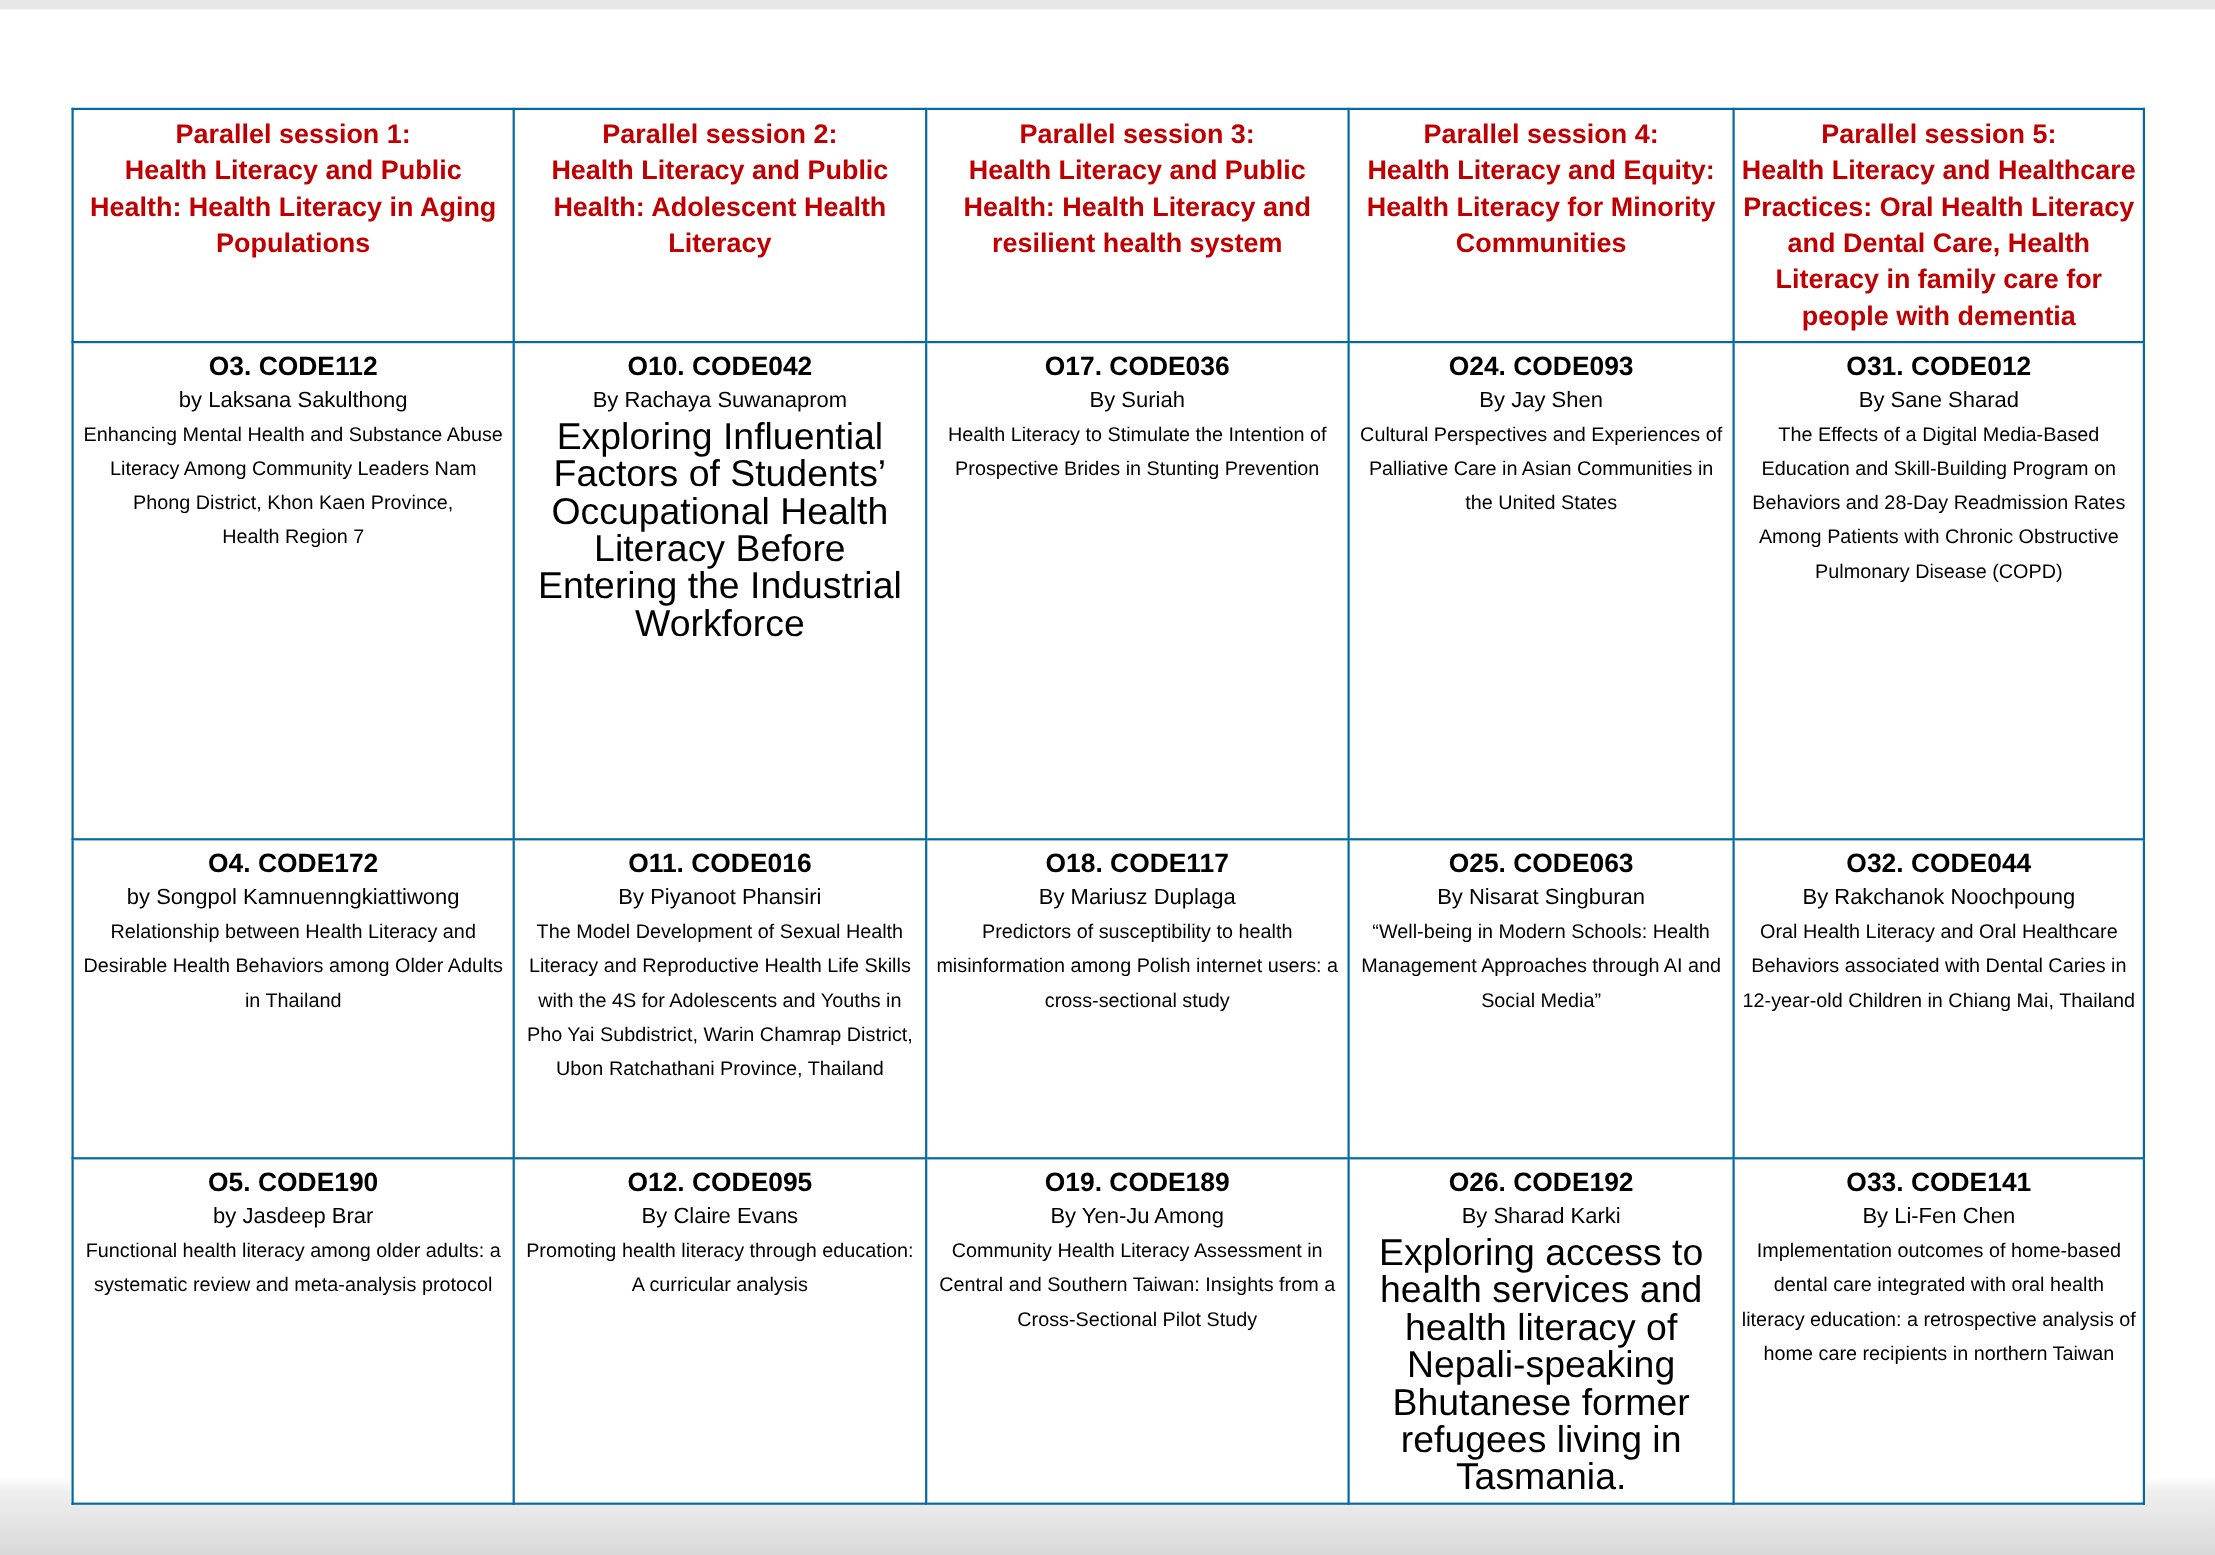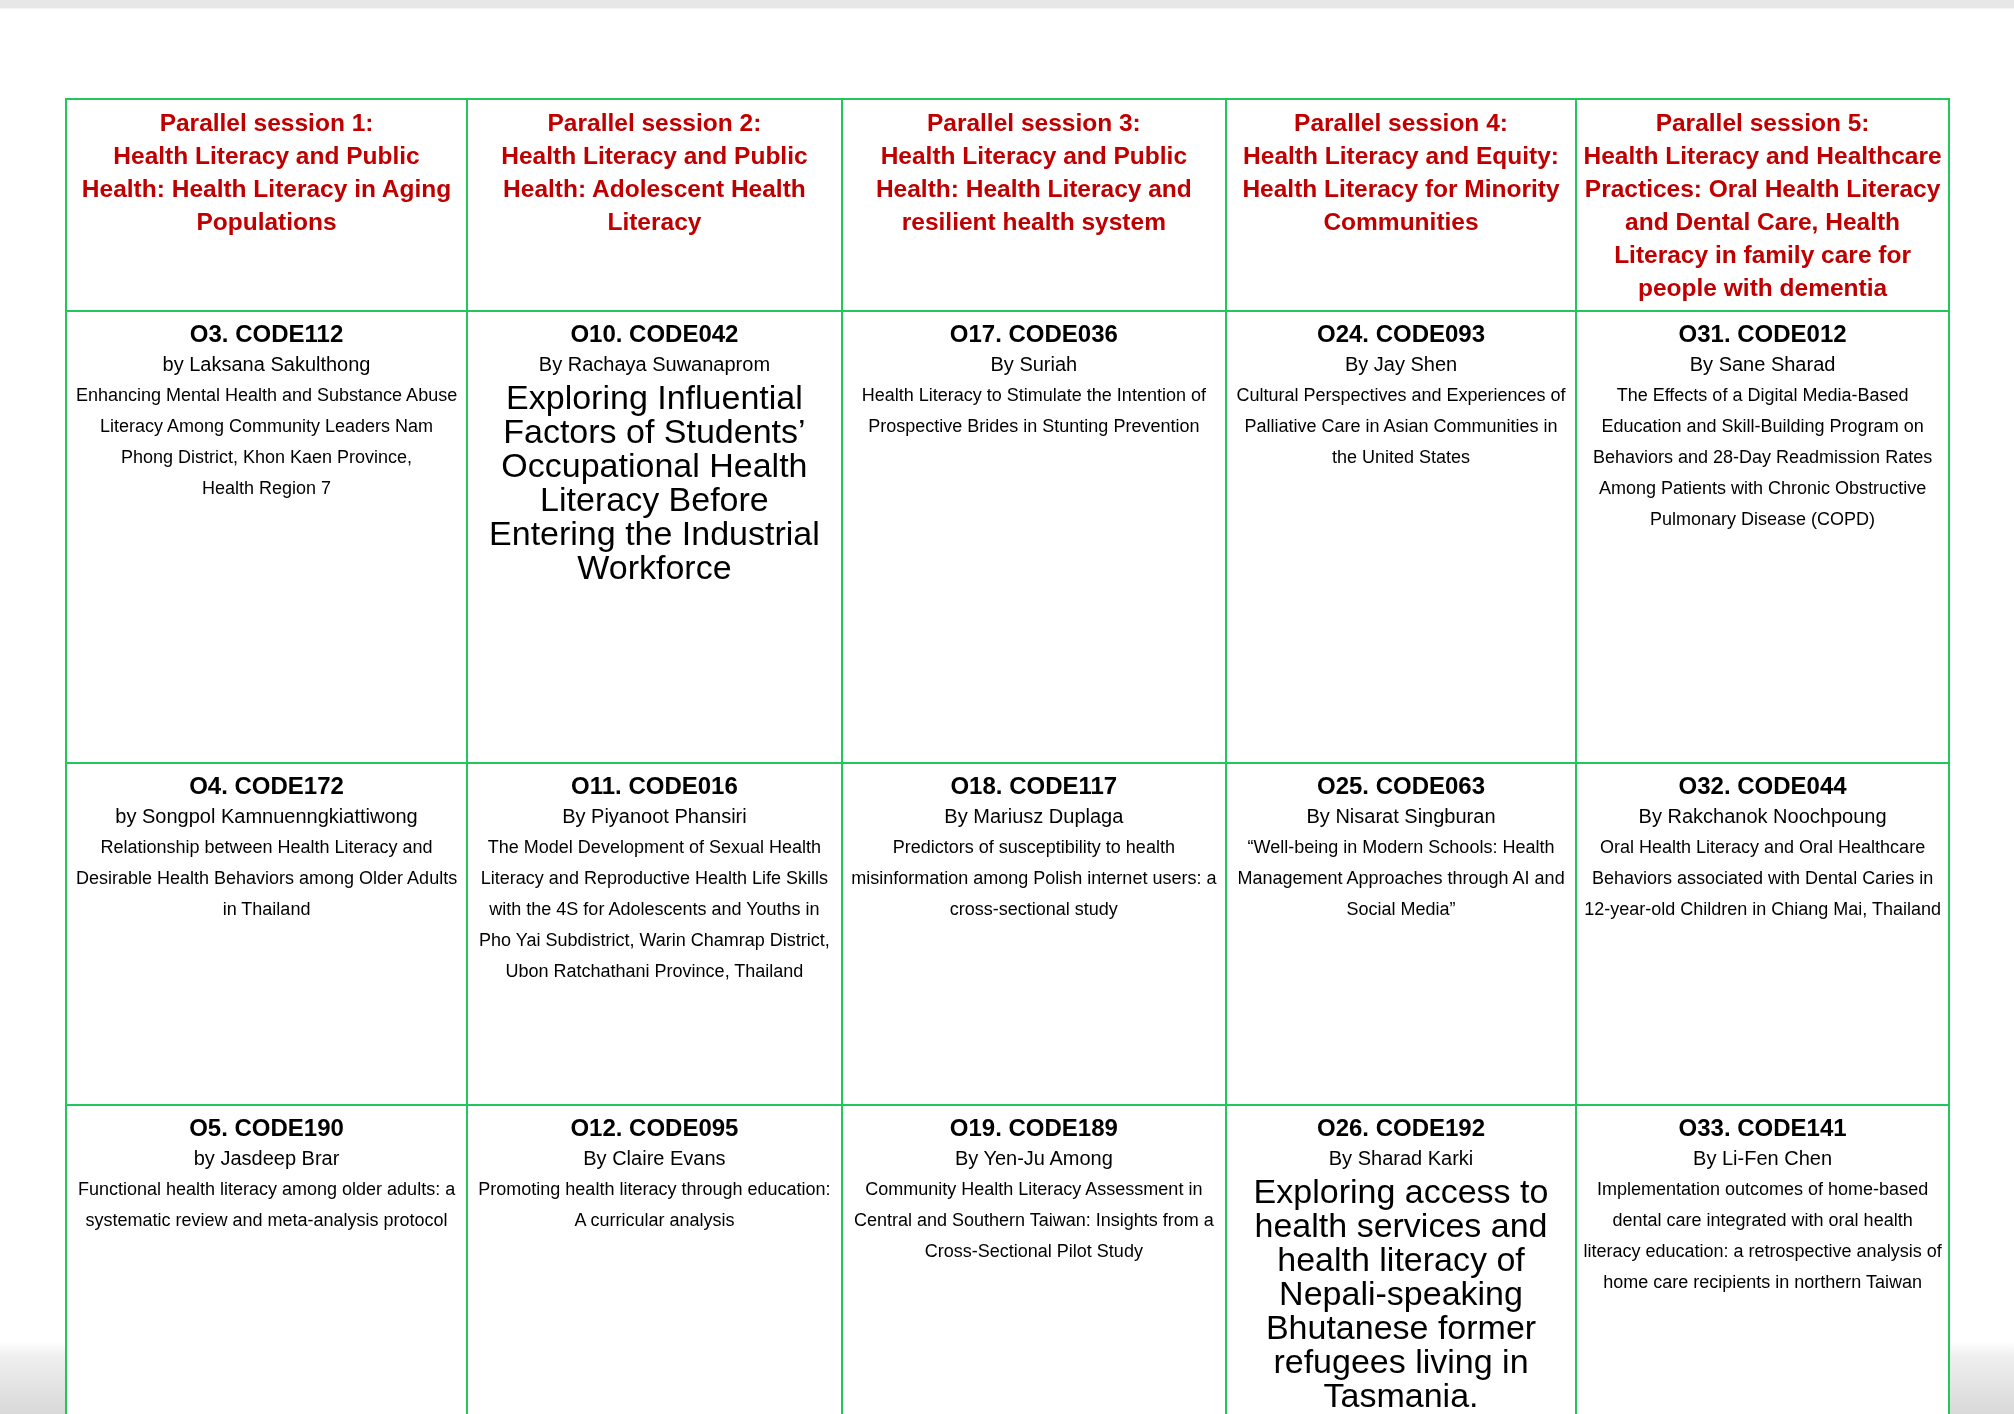--- a/index.html
+++ b/index.html
@@ -20,21 +20,21 @@
   .schedule-table {
     position: absolute;
     left: 65px;
     top: 98px;
     width: 1885px;
     border-collapse: collapse;
     table-layout: fixed;
     background: #fff;
   }
   .schedule-table th, .schedule-table td {
-    border: 2px solid #22c55e;
+    border: 2px solid #0369a1;
     vertical-align: top;
     text-align: center;
     padding: 4px 5px 6px 5px;
     overflow: hidden;
   }
   .hdr-text {
     color: #c00000;
     font-weight: bold;
     font-size: 24.5px;
     line-height: 33px;
@@ -55,21 +55,21 @@
     font-size: 18px;
     line-height: 31px;
     white-space: pre-line;
   }
   .title.big {
     font-size: 34px;
     line-height: 34px;
   }
   tr.rh  { height: 185px; }
   tr.r0  { height: 452px; }
-  tr.r1  { height: 342px; margin-top: 20px; }
+  tr.r1  { height: 290px; margin-top: 20px; }
   tr.r2  { height: 252px; }
 </style>
 </head>
 <body>
 
 <div class="page">
   <table class="schedule-table">
     <colgroup>
       <col style="width:21.3%">
       <col style="width:19.9%">

